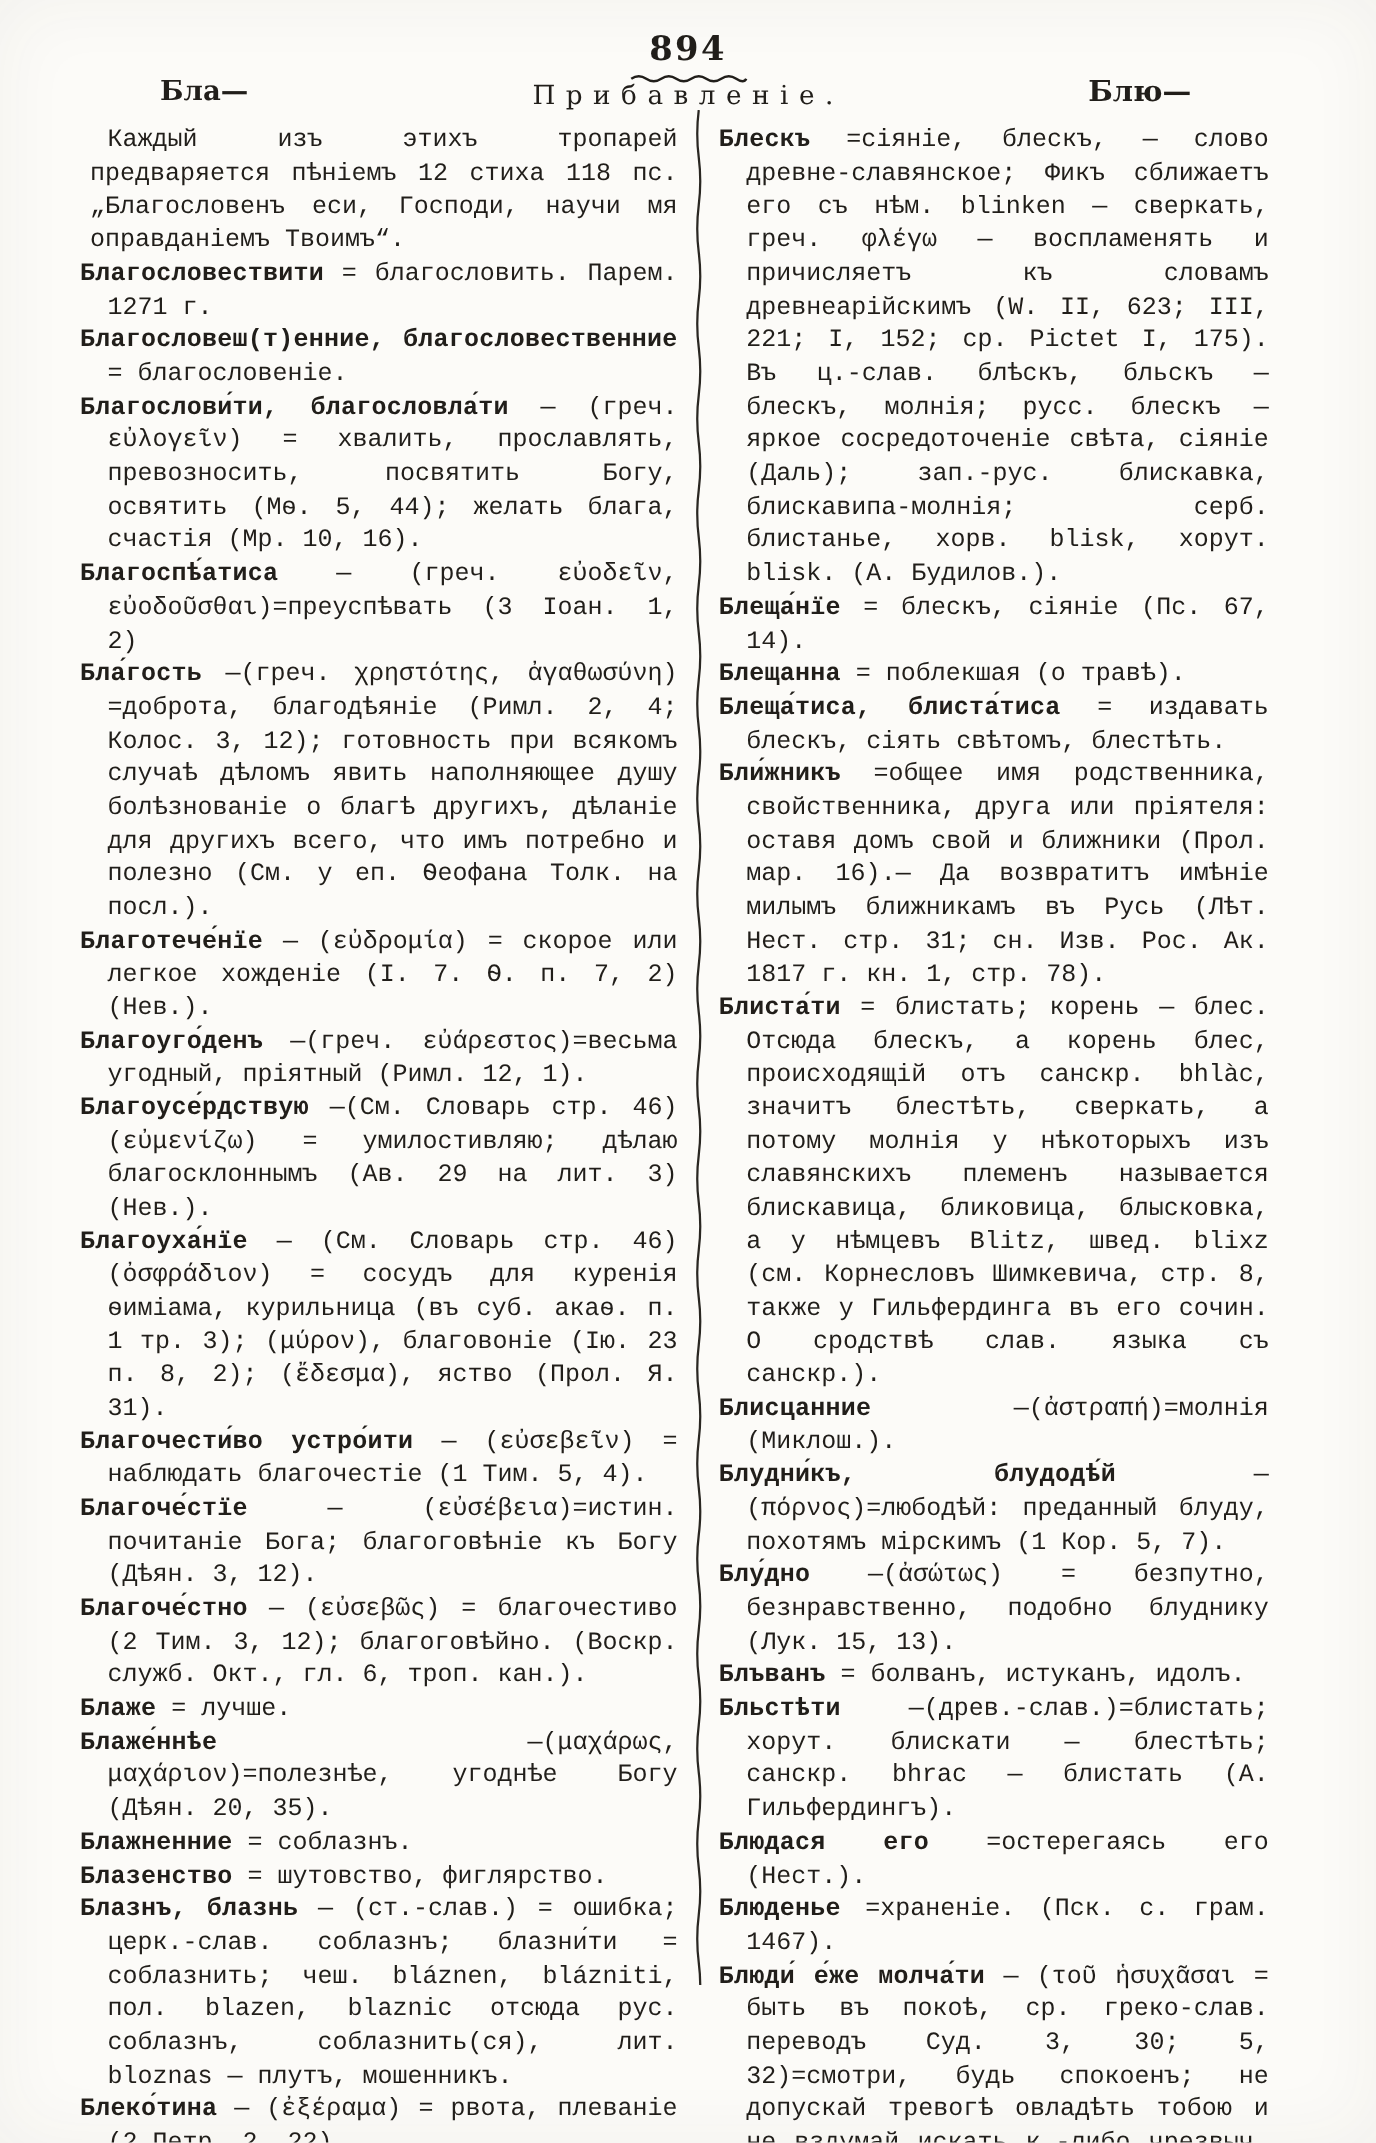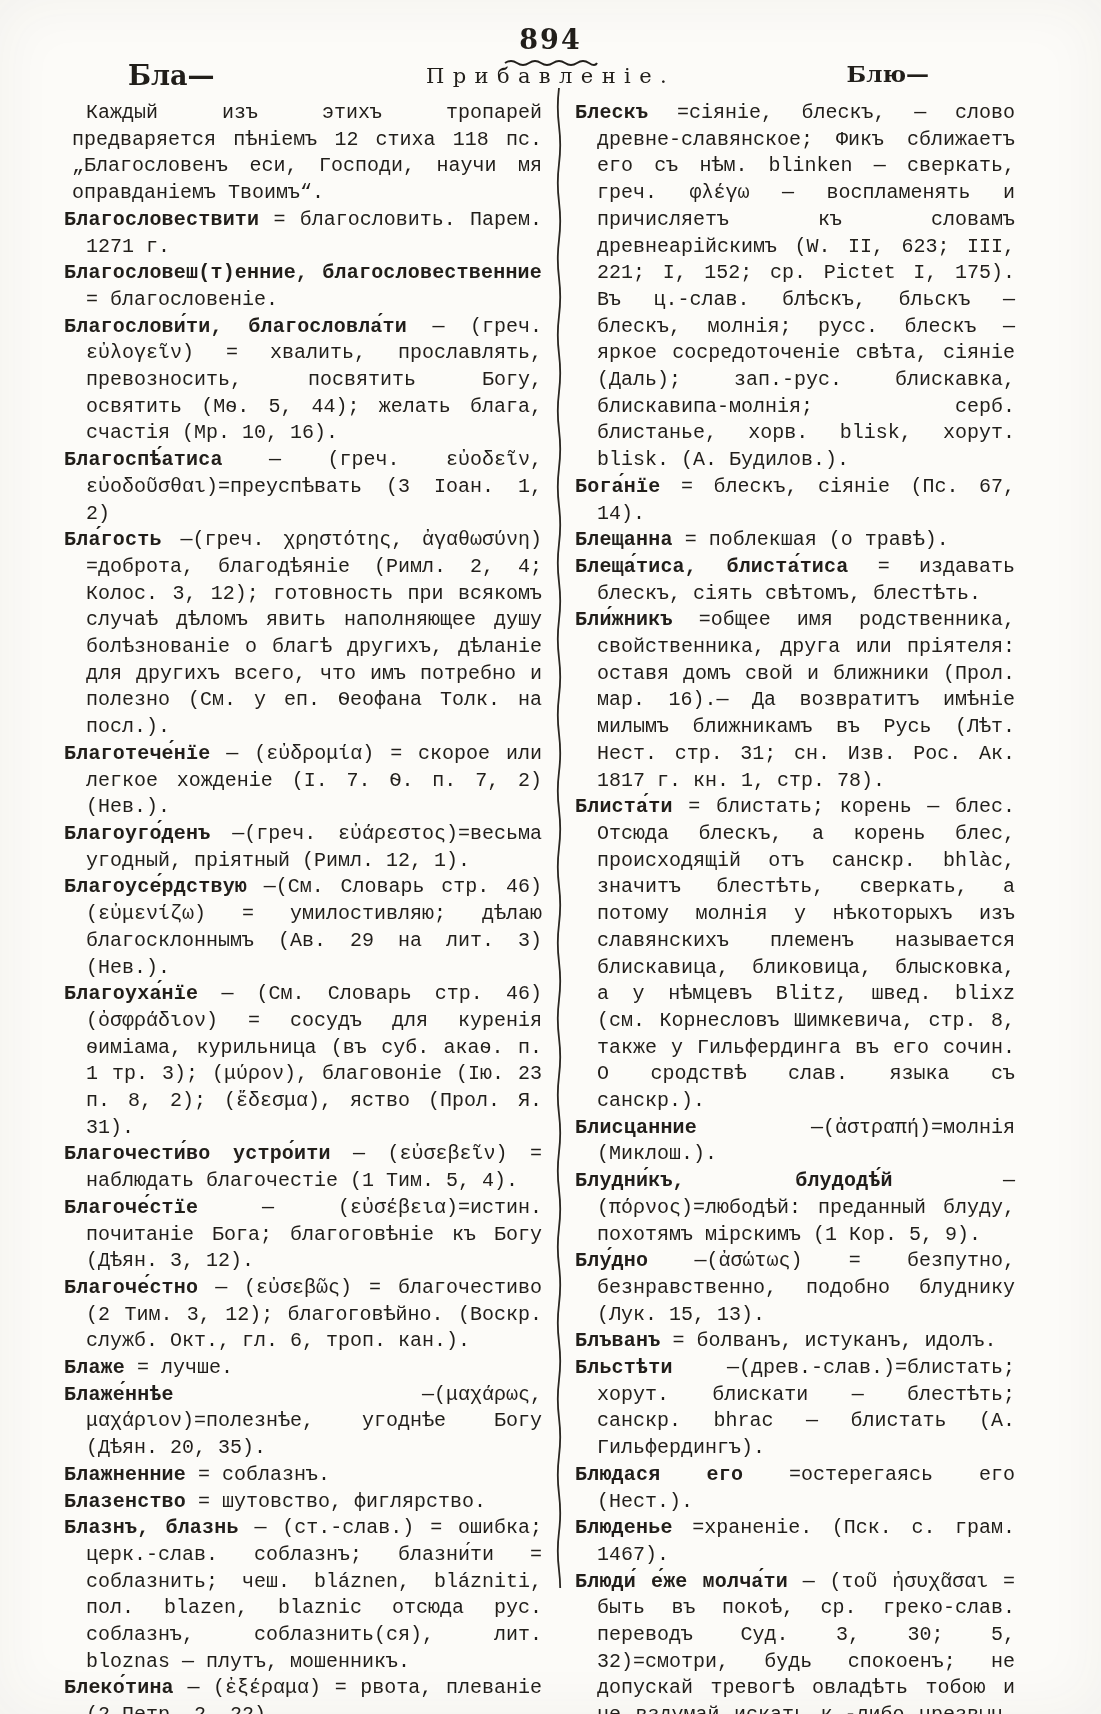--- a/index.html
+++ b/index.html
@@ -17,22 +17,22 @@
   
   .page-number {
     position: absolute; top: 24px; left: 0; width: 100%;
     text-align: center; font-size: 27px; font-weight: bold;
     letter-spacing: 2px;
   }
   .pagenum-squiggle {
     position: absolute; top: 58px; left: 50%; transform: translateX(-50%);
   }
   .running-heads { position: absolute; top: 60px; left: 0; width: 100%; height: 34px; }
-  .running-head-left  { position: absolute; left: 128px; font-size: 27px; font-weight: bold; }
-  .running-head-right { position: absolute; right: 172px; font-size: 23px; font-weight: bold; margin-left: 28px; }
+  .running-head-left  { position: absolute; left: 128px; font-size: 22px; font-weight: bold; }
+  .running-head-right { position: absolute; right: 148px; font-size: 23px; font-weight: bold; margin-left: 28px; }
   .section-title {
     position: absolute; left: 50%; transform: translateX(-50%); top: 4px;
     font-size: 21px; letter-spacing: 0.40em; white-space: nowrap;
   }
 
   
   .column {
     position: absolute; top: 100px;
     text-align: justify;
     font-size: 20px; line-height: 26.7px; font-family: Liberation Mono, monospace;
@@ -85,27 +85,27 @@
       <div class="entry"><span class="head">Благоче́стно</span> <span>— (εὐσεβῶς) = благочестиво (2 Тим. 3, 12); благоговѣйно. (Воскр. служб. Окт., гл. 6, троп. кан.).</span></div>
       <div class="entry"><span class="head">Блаже</span> <span>= лучше.</span></div>
       <div class="entry"><span class="head">Блаже́ннѣе</span> <span>—(μαχάρως, μαχάριον)=полезнѣе, угоднѣе Богу (Дѣян. 20, 35).</span></div>
       <div class="entry"><span class="head">Блажненние</span> <span>= соблазнъ.</span></div>
       <div class="entry"><span class="head">Блазенство</span> <span>= шутовство, фиглярство.</span></div>
       <div class="entry"><span class="head">Блазнъ, блазнь</span> <span>— (ст.-слав.) = ошибка; церк.-слав. соблазнъ; блазни́ти = соблазнить; чеш. bláznen, blázniti, пол. blazen, blaznic отсюда рус. соблазнъ, соблазнить(ся), лит. bloznas — плутъ, мошенникъ.</span></div>
       <div class="entry"><span class="head">Блеко́тина</span> <span>— (ἐξέραμα) = рвота, плеваніе (2 Петр. 2, 22).</span></div>
     </div>
   <div class="column" id="right-col">
       <div class="entry"><span class="head">Блескъ</span> <span>=сіяніе, блескъ, — слово древне-славянское; Фикъ сближаетъ его съ нѣм. blinken — сверкать, греч. φλέγω — воспламенять и причисляетъ къ словамъ древнеарійскимъ (W. II, 623; III, 221; I, 152; ср. Pictet I, 175). Въ ц.-слав. блѣскъ, бльскъ — блескъ, молнія; русс. блескъ — яркое сосредоточеніе свѣта, сіяніе (Даль); зап.-рус. блискавка, блискавипа-молнія; серб. блистанье, хорв. blisk, хорут. blisk. (А. Будилов.).</span></div>
-      <div class="entry"><span class="head">Бога́нїе</span> <span>= блескъ, сіяніе (Пс. 67, 14).</span></div>
+      <div class="entry"><span class="head">Блеща́нїе</span> <span>= блескъ, сіяніе (Пс. 67, 14).</span></div>
       <div class="entry"><span class="head">Блещанна</span> <span>= поблекшая (о травѣ).</span></div>
       <div class="entry"><span class="head">Блеща́тиса, блиста́тиса</span> <span>= издавать блескъ, сіять свѣтомъ, блестѣть.</span></div>
       <div class="entry"><span class="head">Бли́жникъ</span> <span>=общее имя родственника, свойственника, друга или пріятеля: оставя домъ свой и ближники (Прол. мар. 16).— Да возвратитъ имѣніе милымъ ближникамъ въ Русь (Лѣт. Нест. стр. 31; сн. Изв. Рос. Ак. 1817 г. кн. 1, стр. 78).</span></div>
       <div class="entry"><span class="head">Блиста́ти</span> <span>= блистать; корень — блес. Отсюда блескъ, а корень блес, происходящій отъ санскр. bhlàc, значитъ блестѣть, сверкать, а потому молнія у нѣкоторыхъ изъ славянскихъ племенъ называется блискавица, бликовица, блысковка, а у нѣмцевъ Blitz, швед. blixz (см. Корнесловъ Шимкевича, стр. 8, также у Гильфердинга въ его сочин. О сродствѣ слав. языка съ санскр.).</span></div>
       <div class="entry"><span class="head">Блисцанние</span> <span>—(ἀστραπή)=молнія (Миклош.).</span></div>
-      <div class="entry"><span class="head">Блудни́къ, блудодѣ́й</span> <span>—(πόρνος)=любодѣй: преданный блуду, похотямъ мірскимъ (1 Кор. 5, 9).</span></div>
+      <div class="entry"><span class="head">Блудни́къ, блудодѣ́й</span> <span>—(πόρνος)=любодѣй: преданный блуду, похотямъ мірскимъ (1 Кор. 5, 7).</span></div>
       <div class="entry"><span class="head">Блу́дно</span> <span>—(ἀσώτως) = безпутно, безнравственно, подобно блуднику (Лук. 15, 13).</span></div>
       <div class="entry"><span class="head">Блъванъ</span> <span>= болванъ, истуканъ, идолъ.</span></div>
       <div class="entry"><span class="head">Бльстѣти</span> <span>—(древ.-слав.)=блистать; хорут. блискати — блестѣть; санскр. bhrac — блистать (А. Гильфердингъ).</span></div>
       <div class="entry"><span class="head">Блюдася его</span> <span>=остерегаясь его (Нест.).</span></div>
       <div class="entry"><span class="head">Блюденье</span> <span>=храненіе. (Пск. с. грам. 1467).</span></div>
       <div class="entry"><span class="head">Блюди́ е́же молча́ти</span> <span>— (τοῦ ἡσυχᾶσαι = быть въ покоѣ, ср. греко-слав. переводъ Суд. 3, 30; 5, 32)=смотри, будь спокоенъ; не допускай тревогѣ овладѣть тобою и не вздумай искать к.-либо чрезвыч. средствъ къ твоему спасенію.</span></div>
       <div class="entry"><span class="head">Блюстель</span> <span>=смотритель, наблюдатель. Григ. Богосл. XI в. „блюстелю дѣло коньчахъ“ (въ друг. перев.: смотрителя дѣло исполнихъ).</span></div>
     </div>
 
 </div>

